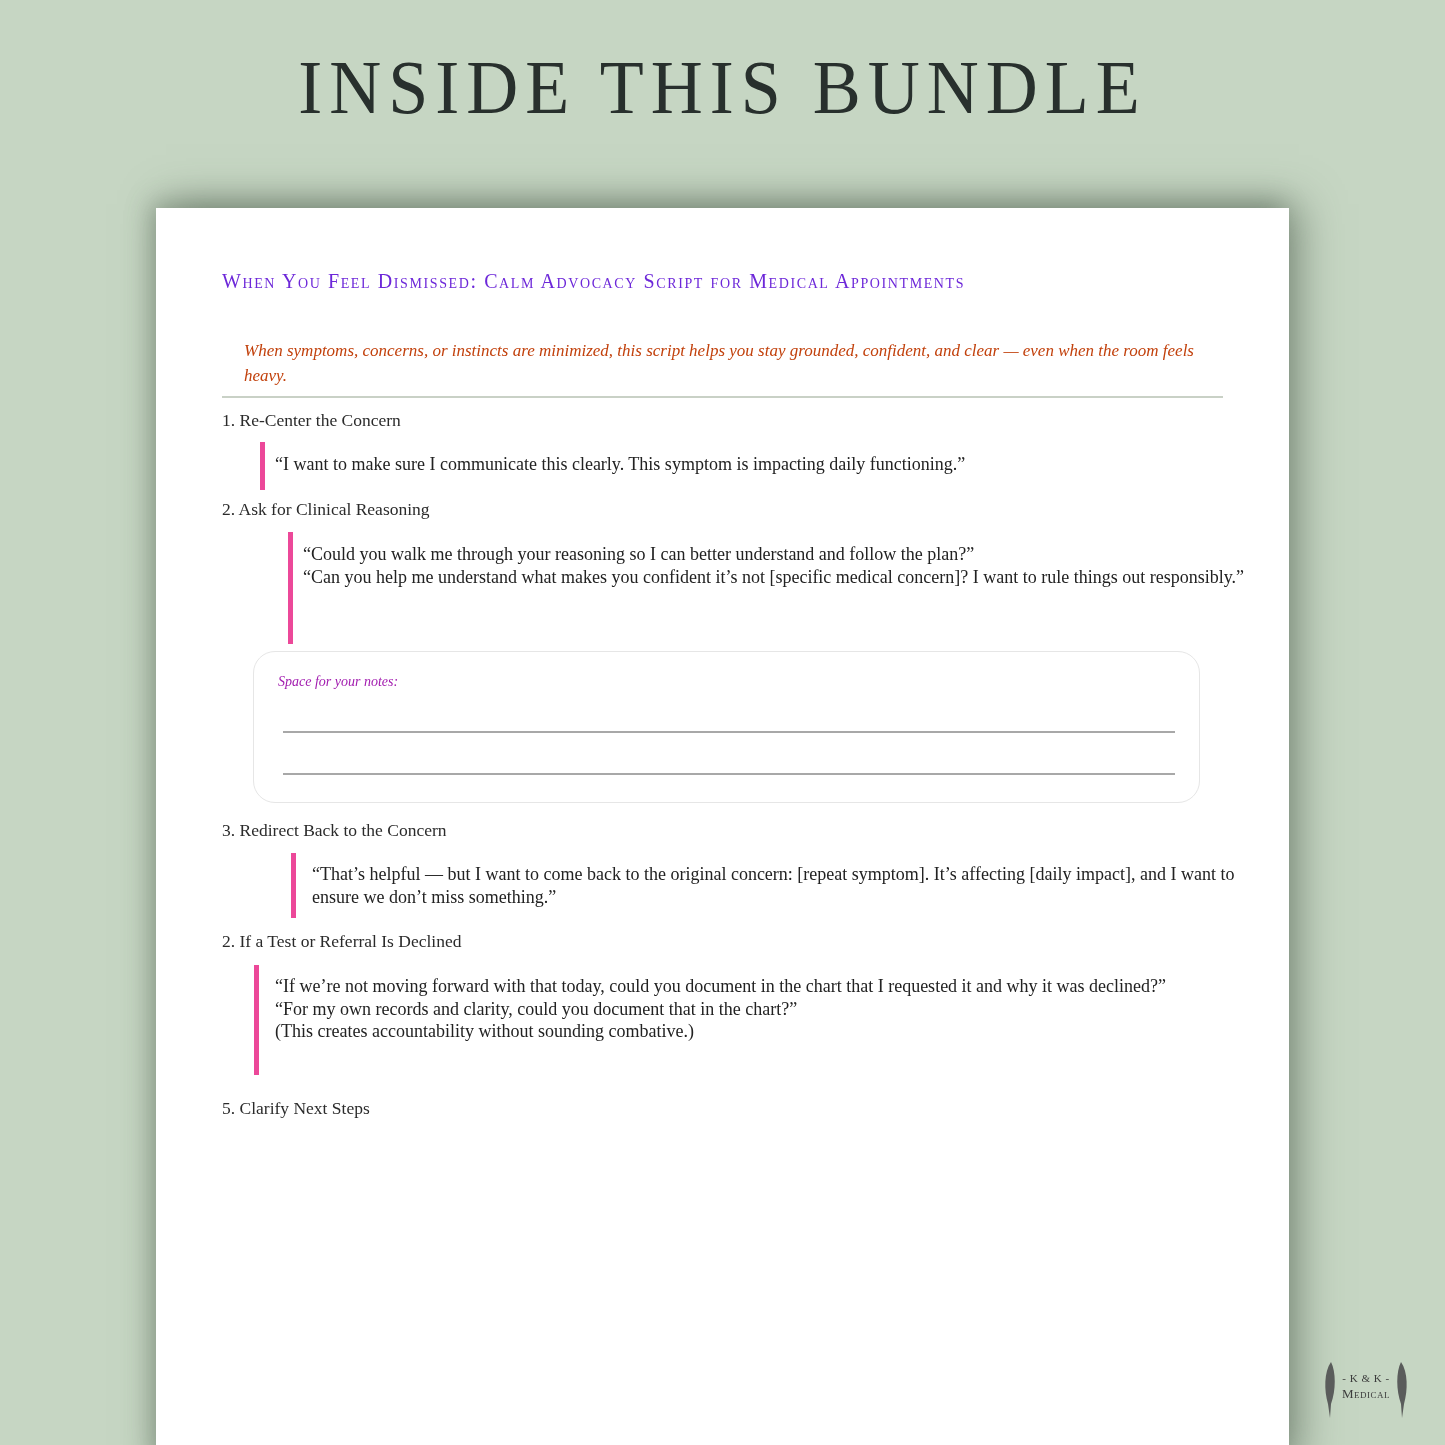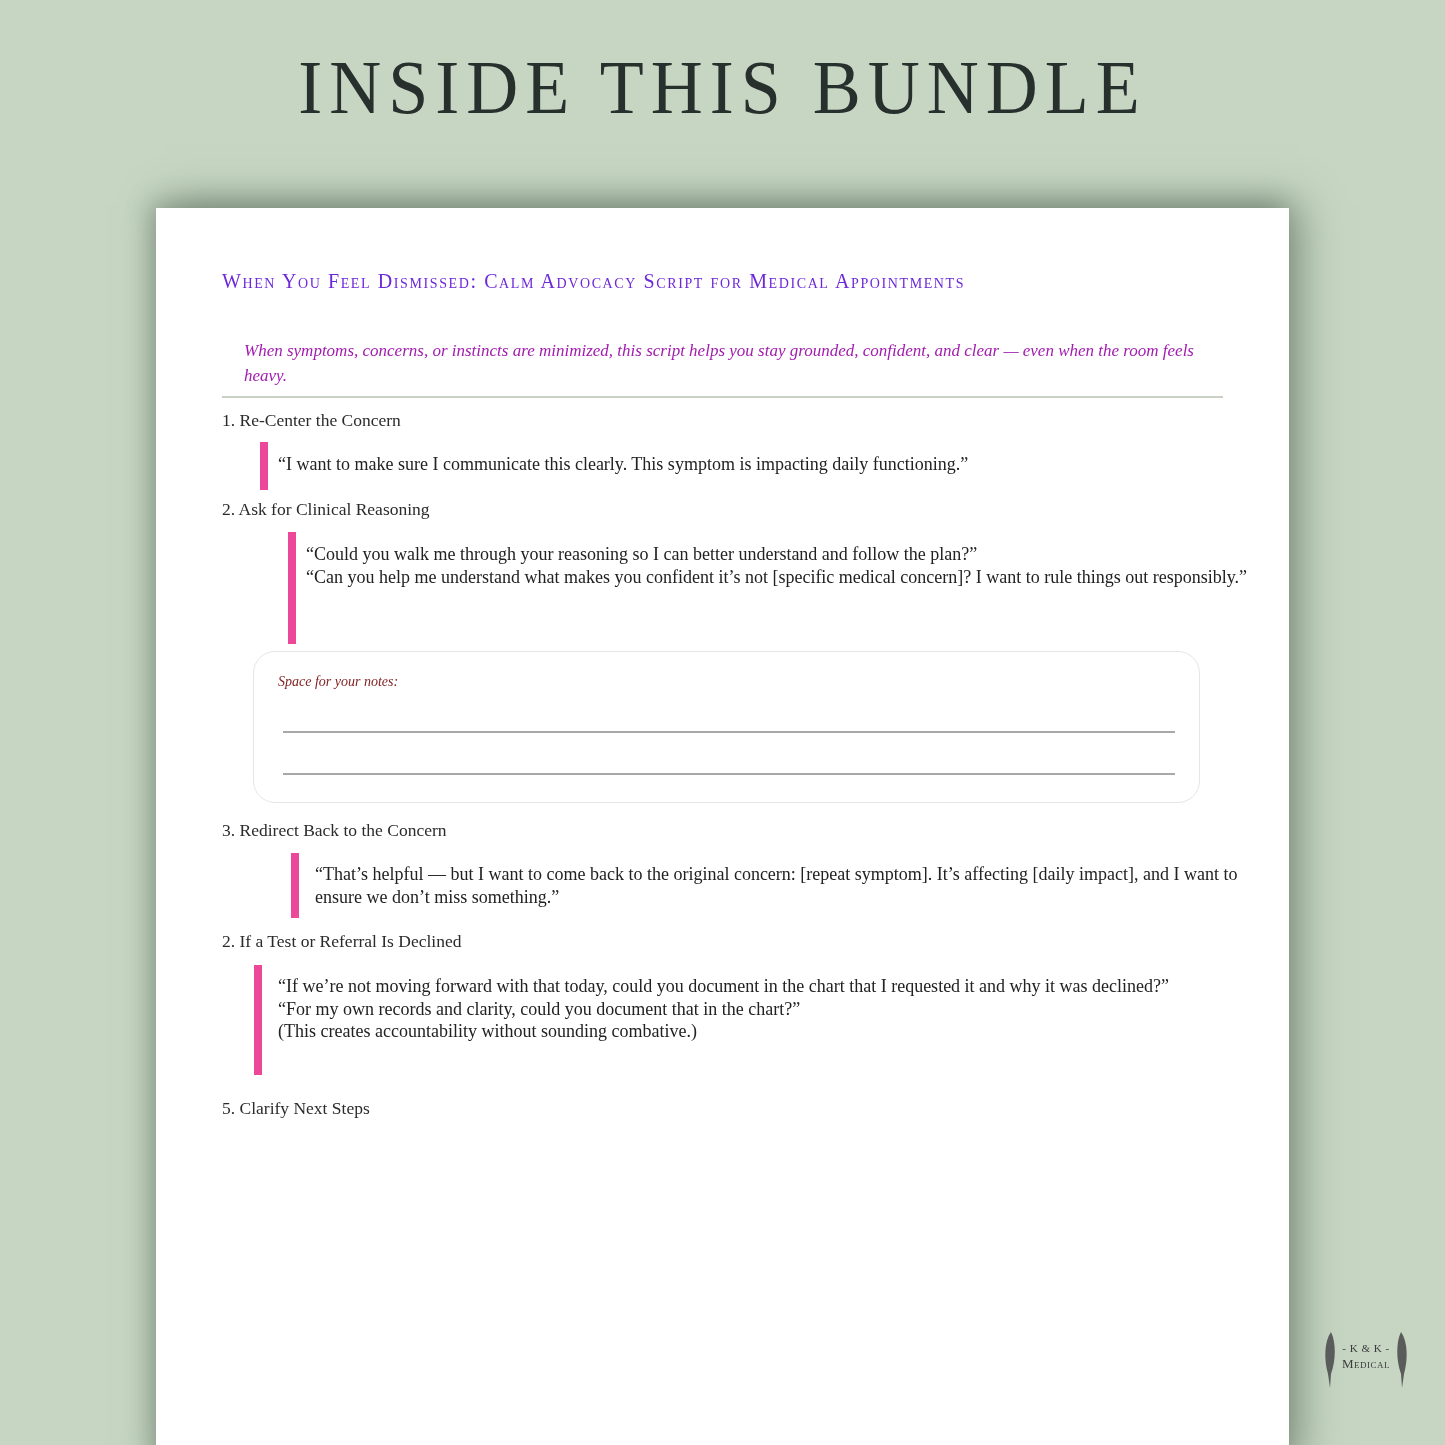--- a/index.html
+++ b/index.html
@@ -19,45 +19,45 @@
     background:#ffffff;
     box-shadow: 10px -4px 40px rgba(70,85,70,0.55), -6px -6px 22px rgba(90,105,90,0.35);
   }
   .doc-title {
     position:absolute; left:66px; top:52px; width:900px;
     font-family:"Liberation Serif", serif; font-variant:small-caps;
     font-size:20px; line-height:42px; letter-spacing:1.6px; color:#6d28d9;
   }
   .doc-subtitle {
     position:absolute; left:88px; top:130px; width:990px;
-    font-style:italic; font-size:17px; line-height:25px; color:#a21caf;
+    font-style:italic; font-size:17px; line-height:25px; color:#c2410c;
   }
   .rule {
     position:absolute; left:66px; top:188px; width:1001px; height:2px; background:#c9d1c6;
   }
   .section-h {
     position:absolute; left:66px; font-size:17.5px; color:#2b2b2b;
   }
   .quote {
-    position:absolute; left:104px; border-left:8px solid #ec4899;
+    position:absolute; left:104px; border-left:5px solid #ec4899;
     padding-left:10px; font-size:18px; line-height:22.5px; color:#222;
     width:950px;
   }
   .quote .line { display:block; }
   .quote.big { font-size:21px; line-height:25px; }
   .notes {
     position:absolute; left:97px; width:945px; height:150px;
     border:1px solid #e6e6e6; border-radius:22px; background:#fff;
   }
   .notes-label {
-    position:absolute; left:24px; top:22px; font-style:italic; font-size:14px; color:#7f1d1d;
+    position:absolute; left:24px; top:22px; font-style:italic; font-size:14px; color:#a21caf;
   }
   .notes-line { position:absolute; height:1.5px; background:#a8a8a8; }
   .logo {
-    position:absolute; left:1322px; top:1330px; width:88px; height:60px;
+    position:absolute; left:1322px; top:1360px; width:88px; height:60px;
   }
   .logo-text {
     position:absolute; left:18px; top:10px; width:52px; text-align:center;
     font-size:11px; line-height:16px; color:#3c3c3c; letter-spacing:0.5px;
   }
   .logo-text .studios { font-variant:small-caps; font-size:13px; }
 </style>
 </head>
 <body>
 

